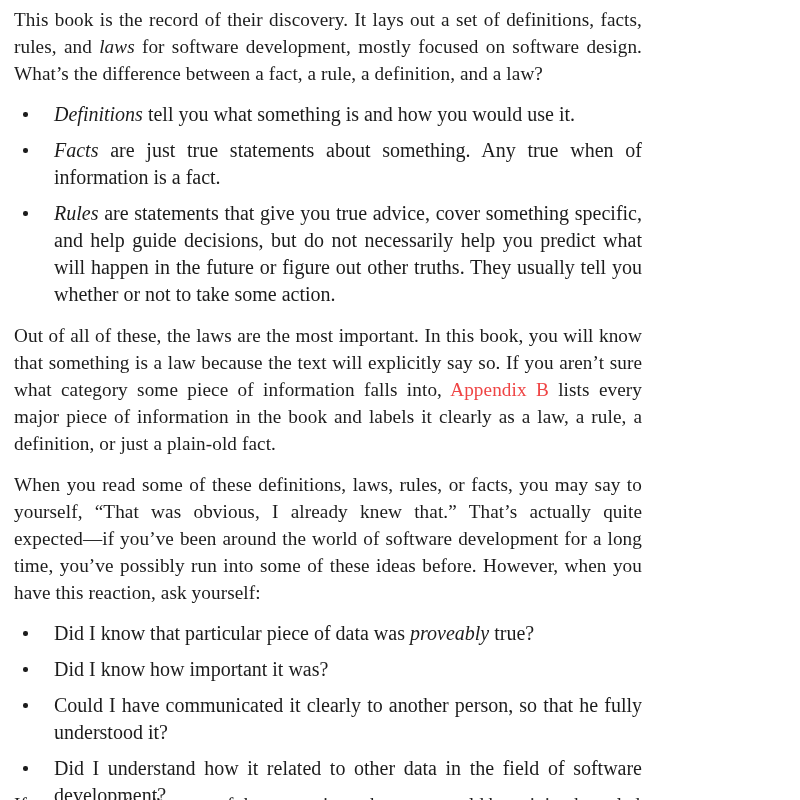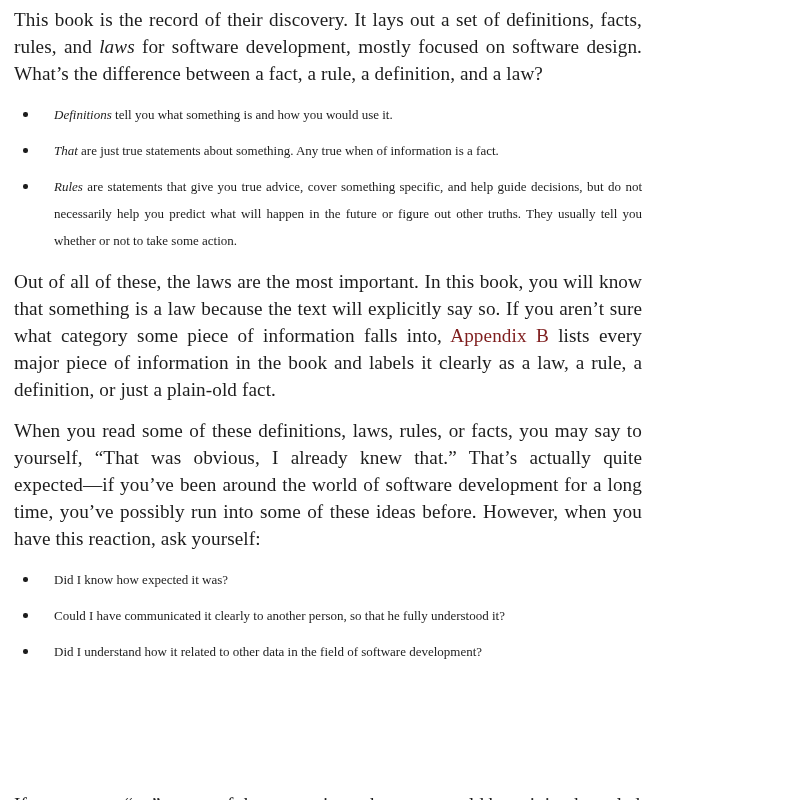--- a/index.html
+++ b/index.html
@@ -42,41 +42,41 @@
     list-style: none;
     margin: 0 0 14px 0;
     padding: 0;
   }
 
   ul.bullets li {
     position: relative;
     padding-left: 31px;
     margin-left: 9px;
     margin-bottom: 9px;
-    font-size: 13px;
+    font-size: 20px;
     line-height: 27px;
     text-align: justify;
     text-justify: inter-word;
   }
   ul.bullets li:last-child { margin-bottom: 0; }
 
   ul.bullets li .bullet-dot {
     position: absolute;
     left: 0;
     top: 11px;
     width: 4.5px;
     height: 4.5px;
     background: #1c1c1c;
     border-radius: 50%;
   }
 
   .it { font-style: italic; }
 
   .link {
-    color: #7f1d1d;
+    color: #ef4444;
     text-decoration: none;
   }
 
   
   .clipped-wrap {
     position: absolute;
     left: 14px;
     right: 14px;
     bottom: 0;
     height: 9px;
@@ -99,36 +99,40 @@
 
     <p class="para"><span>This book is the record of their discovery. It lays out a set of definitions, facts, rules, and </span><span class="it">laws</span><span> for software development, mostly focused on software design. What’s the difference between a fact, a rule, a definition, and a law?</span></p>
 
     <ul class="bullets">
       <li>
         <span class="bullet-dot"></span>
         <span class="it">Definitions</span><span> tell you what something is and how you would use it.</span>
       </li>
       <li>
         <span class="bullet-dot"></span>
-        <span class="it">That</span><span> are just true statements about something. Any true when of information is a fact.</span>
+        <span class="it">Facts</span><span> are just true statements about something. Any true when of information is a fact.</span>
       </li>
       <li>
         <span class="bullet-dot"></span>
         <span class="it">Rules</span><span> are statements that give you true advice, cover something specific, and help guide decisions, but do not necessarily help you predict what will happen in the future or figure out other truths. They usually tell you whether or not to take some action.</span>
       </li>
     </ul>
 
     <p class="para"><span>Out of all of these, the laws are the most important. In this book, you will know that something is a law because the text will explicitly say so. If you aren’t sure what category some piece of information falls into, </span><a class="link" href="#">Appendix B</a><span> lists every major piece of information in the book and labels it clearly as a law, a rule, a definition, or just a plain-old fact.</span></p>
 
     <p class="para">When you read some of these definitions, laws, rules, or facts, you may say to yourself, “That was obvious, I already knew that.” That’s actually quite expected—if you’ve been around the world of software development for a long time, you’ve possibly run into some of these ideas before. However, when you have this reaction, ask yourself:</p>
 
     <ul class="bullets">
       <li>
         <span class="bullet-dot"></span>
-        <span>Did I know how expected it was?</span>
+        <span>Did I know that particular piece of data was </span><span class="it">proveably</span><span> true?</span>
+      </li>
+      <li>
+        <span class="bullet-dot"></span>
+        <span>Did I know how important it was?</span>
       </li>
       <li>
         <span class="bullet-dot"></span>
         <span>Could I have communicated it clearly to another person, so that he fully understood it?</span>
       </li>
       <li>
         <span class="bullet-dot"></span>
         <span>Did I understand how it related to other data in the field of software development?</span>
       </li>
     </ul>

